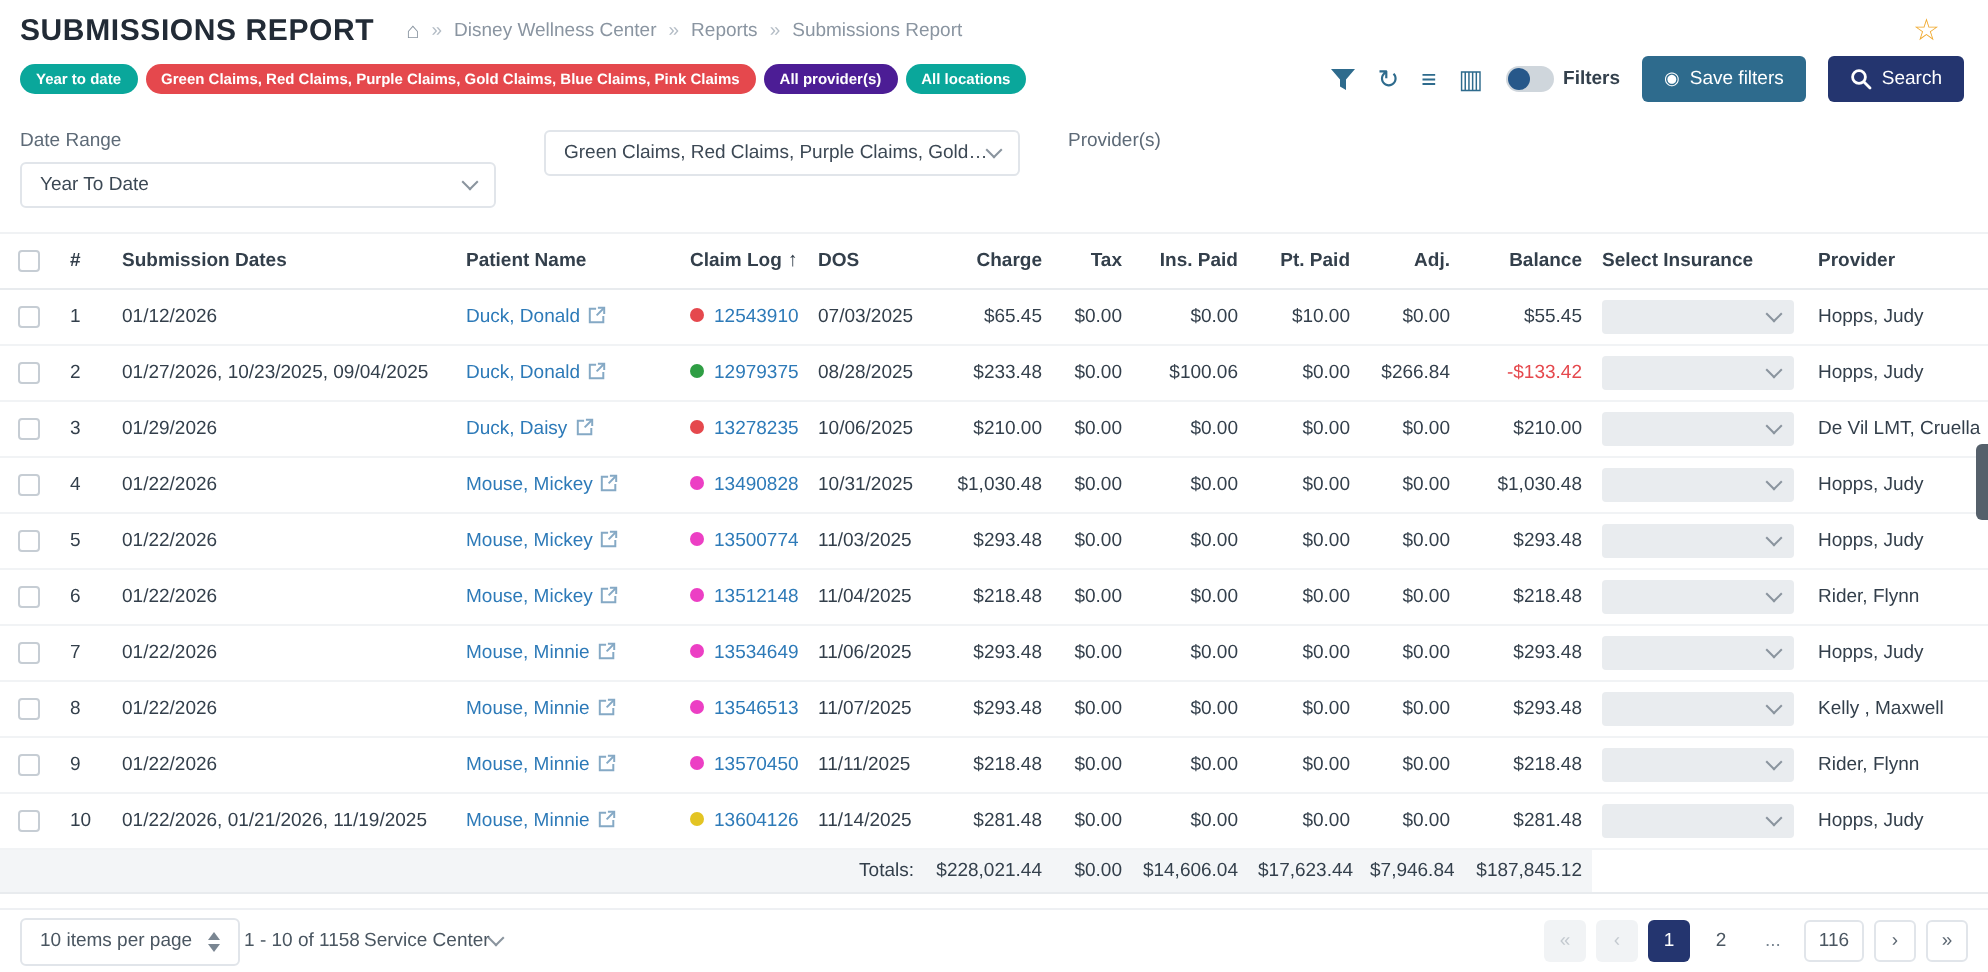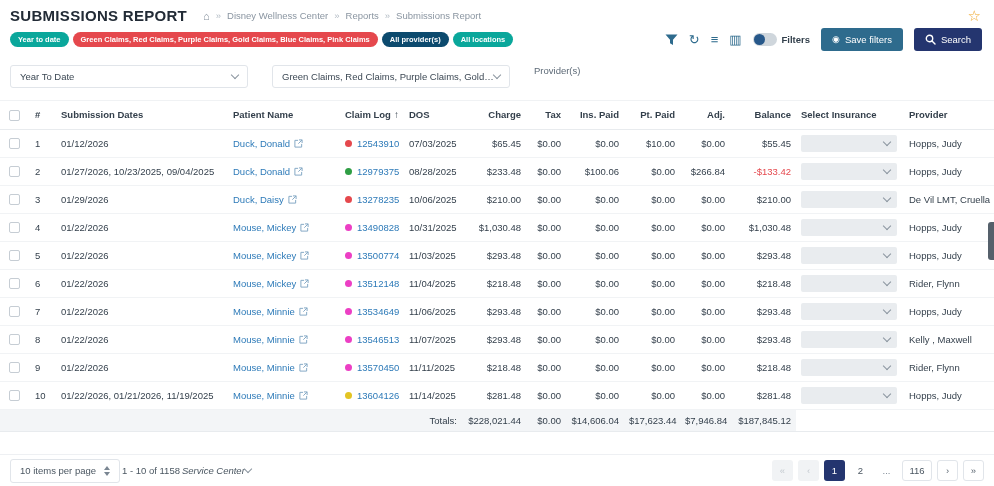--- a/index.html
+++ b/index.html
@@ -1,20 +1,20 @@
 <!DOCTYPE html>
 <html><head>
 <meta charset="utf-8">
 <style>
   * { margin:0; padding:0; box-sizing:border-box; }
   html,body { width:994px; height:486px; overflow:hidden; }
   body { font-family:"Liberation Sans", sans-serif; background:#fff; color:#333f4b; position:relative; }
 
   
-  .topbar { display:flex; align-items:center; padding:7px 13px 3px 10px; }
+  .topbar { display:flex; align-items:center; padding:7px 24px 3px 10px; }
   .page-title { font-size:15px; font-weight:bold; color:#222b36; letter-spacing:.3px; }
   .breadcrumb { display:flex; align-items:center; gap:6px; margin-left:16px; font-size:9.5px; color:#8a95a1; }
   .breadcrumb .home { font-size:11px; cursor:pointer; }
   .breadcrumb .sep { color:#b3bcc5; }
   .fav-star { margin-left:auto; color:#f0a92e; font-size:15px; cursor:pointer; line-height:1; }
 
   
   .row2 { display:flex; align-items:center; padding:1px 12px 8px 10px; }
   .chips { display:flex; align-items:center; gap:4px; }
   .chip { color:#fff; font-size:7.5px; font-weight:bold; padding:3px 8px; border-radius:10px; white-space:nowrap; cursor:pointer; }
@@ -54,21 +54,21 @@
   .neg { color:#e5484d; }
 
   
   .pager { position:absolute; left:0; right:0; bottom:0; height:32px; border-top:1px solid #eef0f3; display:flex; align-items:center; padding:0 10px; font-size:9.5px; color:#4a5661; background:#fff; }
   .pp-box { height:24px; border:1px solid #e1e5ea; border-radius:3px; display:flex; align-items:center; gap:8px; padding:0 9px; cursor:pointer; }
   .sorter { display:flex; flex-direction:column; gap:2px; }
   .sorter i { display:block; width:0; height:0; border-left:3px solid transparent; border-right:3px solid transparent; }
   .sorter .up { border-bottom:4px solid #7a8692; }
   .sorter .down { border-top:4px solid #7a8692; }
   .range { margin:0 2px; }
-  .svc { display:flex; align-items:center; gap:0; cursor:pointer;font-style:italic; }
+  .svc { display:flex; align-items:center; gap:0; cursor:pointer; }
   .pages { margin-left:auto; display:flex; align-items:center; }
   .pbtn { min-width:21px; height:21px; display:flex; align-items:center; justify-content:center; border-radius:3px; font-size:9.5px; margin-left:5px; cursor:pointer; padding:0 4px; }
   .pbtn.nav-disabled { background:#f1f3f5; color:#c3c9cf; cursor:default; }
   .pbtn.nav-enabled { background:#fff; border:1px solid #e1e5ea; color:#5a6570; }
   .pbtn.page { color:#4a5661; }
   .pbtn.page.active { background:#24356f; color:#fff; }
   .pbtn.page-bordered { border:1px solid #e1e5ea; min-width:30px; }
   .pbtn.ellipsis { cursor:default; color:#7a8692; }
 
   
@@ -91,21 +91,21 @@
   <span class="fav-star">☆</span>
 </div>
 
 <div class="row2">
   <div class="chips">
 
       <span class="chip" style="background: rgb(10, 167, 155);">Year to date</span>
 
       <span class="chip" style="background: rgb(229, 72, 77);">Green Claims, Red Claims, Purple Claims, Gold Claims, Blue Claims, Pink Claims</span>
 
-      <span class="chip" style="background: #0c4a6e;">All provider(s)</span>
+      <span class="chip" style="background: #4c1d95;">All provider(s)</span>
 
       <span class="chip" style="background: rgb(10, 167, 155);">All locations</span>
     </div>
   <div class="toolbar">
     <span class="tb-icon">
       <svg width="13" height="12" viewBox="0 0 13 12">
           <path d="M0.5 0.5h12L8 5.8V11L5 9.3V5.8z" fill="#2e6b8d"></path>
         </svg>
     </span>
     <span class="tb-icon">↻</span>
@@ -124,20 +124,21 @@
           <circle cx="4.5" cy="4.5" r="3.2" fill="none" stroke="#ffffff" stroke-width="1.4"></circle>
           <line x1="7" y1="7" x2="10" y2="10" stroke="#ffffff" stroke-width="1.4" stroke-linecap="round"></line>
         </svg>
       <span>Search</span>
     </button>
   </div>
 </div>
 
 <div class="filter-panel">
   <div class="fgroup">
+    <span class="flabel">Date Range</span>
     <div class="fselect">
       <span class="val">Year To Date</span>
       <span class="chev"></span>
     </div>
   </div>
   <div class="fgroup">
     <div class="fselect">
       <span class="val">Green Claims, Red Claims, Purple Claims, Gold C...</span>
       <span class="chev"></span>
     </div>

